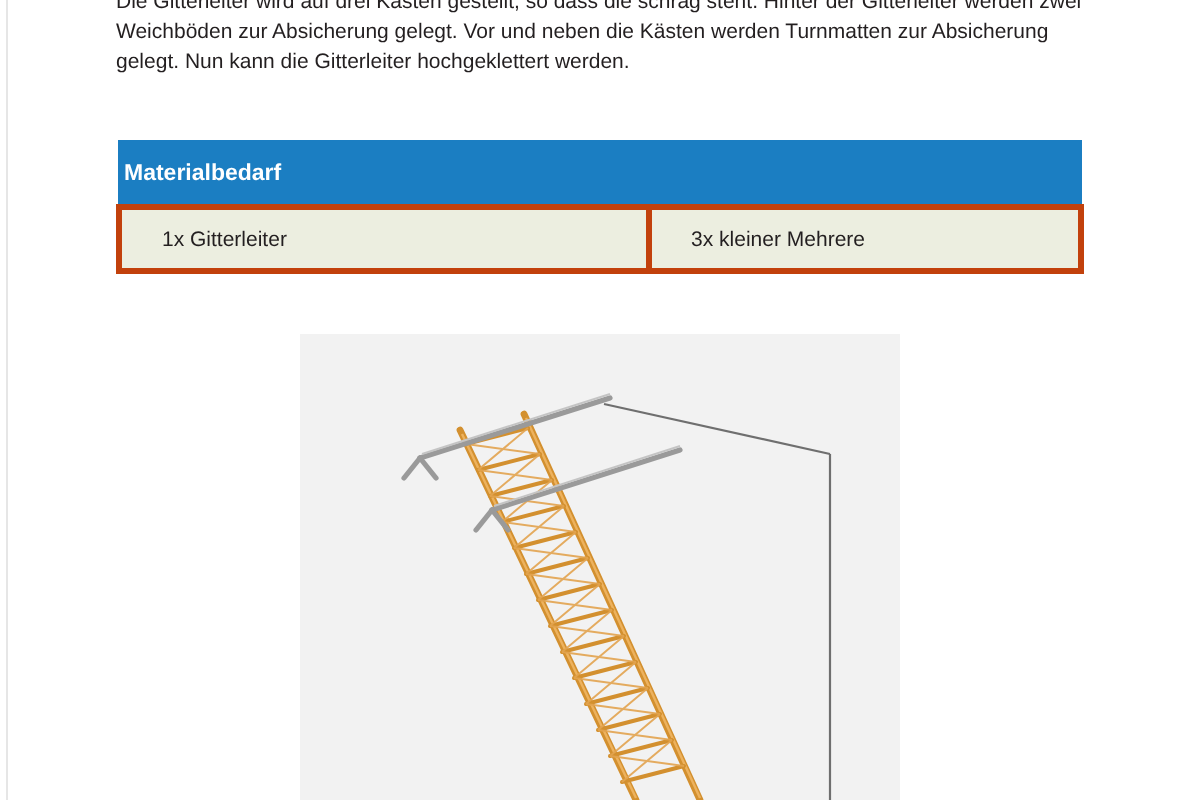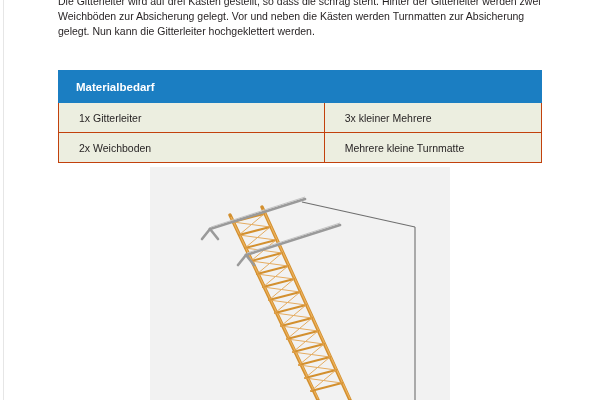--- a/index.html
+++ b/index.html
@@ -45,33 +45,33 @@
   
   .mat-table {
     position: absolute;
     left: 58px;
     top: 70px;
     width: 484px;
     border-collapse: collapse;
     font-size: 10.5px;
   }
   .mat-table td, .mat-table th {
-    border: 1px solid #c2410c;
+    border: 3px solid #c2410c;
     padding: 6px 20px;
     text-align: left;
     vertical-align: middle;
     height: 17px;
   }
   .mat-table thead th {
     background: #1b7ec2;
     color: #ffffff;
     font-weight: bold;
     font-size: 11.5px;
     border: 1px solid #1b7ec2;
-    padding: 7px 17px;
+    padding: 7px 2px;
   }
   .mat-table tbody td {
     background: #eceee0;
     color: #231f20;
   }
   .col-a { width: 55%; }
   .col-b { width: 45%; }
 
   
   .figure {
@@ -101,24 +101,20 @@
   <table class="mat-table">
     <thead>
       <tr>
         <th class="col-a" colspan="2">Materialbedarf</th>
       </tr>
     </thead>
     <tbody>
       <tr>
         <td class="col-a">1x Gitterleiter</td>
         <td class="col-b">3x kleiner Mehrere</td>
-      </tr>
-      <tr>
-        <td class="col-a">2x Weichboden</td>
-        <td class="col-b">Mehrere kleine Turnmatte</td>
       </tr>
     </tbody>
   </table>
 
   <div class="figure">
     <svg width="300" height="233" viewBox="0 0 300 233" xmlns="http://www.w3.org/2000/svg">
 
       <g stroke="#6f6f6f" stroke-width="1.1" fill="none">
         <path d="M152 35 L265 60"></path>
         <path d="M265 60 L265 233"></path>

